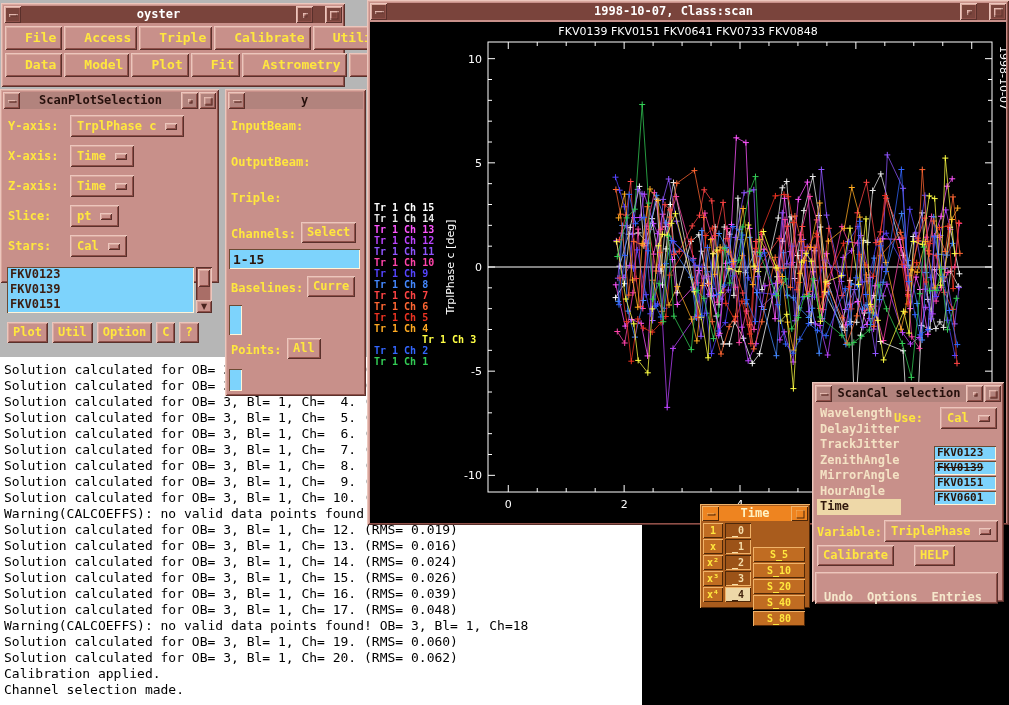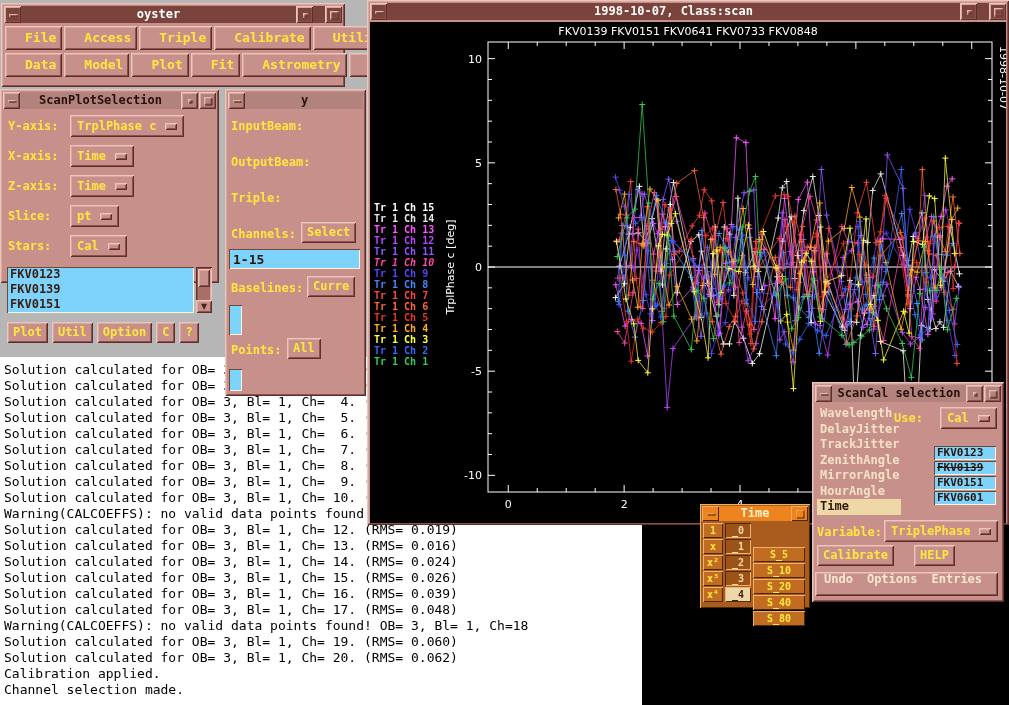--- a/index.html
+++ b/index.html
@@ -83,21 +83,21 @@
   .tcell.sel{background:#eed8a8;color:#40200a;}
   .tc1{width:20px;} .tc2{width:26px;} .tc3{width:52px;margin-top:24px;}
 
   
   #win-scancal{left:812px;top:382px;width:192px;height:220px;z-index:7;}
   #win-scancal .abs{position:absolute;}
   .scitem{color:#f4e2c4;font:bold 12px/15.5px "DejaVu Sans Mono",monospace;padding:0 3px;white-space:nowrap;}
   .scitem.selected{background:#eed8a8;color:#30180c;}
   .scstar{width:62px;height:14px;font:bold 11px/14px "DejaVu Sans Mono",monospace;padding:0 3px;margin-bottom:1px;}
   .struck{text-decoration:line-through;}
-  .sc-menu{position:absolute;left:3px;top:190px;width:183px;height:24px;display:flex;align-items:flex-start;
+  .sc-menu{position:absolute;left:3px;top:190px;width:183px;height:32px;display:flex;align-items:flex-end;
            gap:14px;padding:0 9px;background:#c8908a;}
   .sc-menu .mi{color:#f6e8cc;font:bold 12px "DejaVu Sans Mono",monospace;}
 </style>
 </head>
 <body>
 
 <div id="terminal">Solution calculated for OB= 3, Bl= 1, Ch=  2. (RMS= 0.021)
 Solution calculated for OB= 3, Bl= 1, Ch=  3. (RMS= 0.018)
 Solution calculated for OB= 3, Bl= 1, Ch=  4. (RMS= 0.022)
 Solution calculated for OB= 3, Bl= 1, Ch=  5. (RMS= 0.020)
@@ -377,28 +377,28 @@
         <path d="M246 282.7h6M249 279.7v6M251.9 233.4h6M254.9 230.4v6M256.2 172.4h6M259.2 169.4v6M262.5 201.7h6M265.5 198.7v6M271 195.3h6M274 192.3v6M275.1 228.8h6M278.1 225.8v6M282.8 284h6M285.8 281v6M287.9 295h6M290.9 292v6M293.1 241.7h6M296.1 238.7v6M298.6 218.5h6M301.6 215.5v6M320 238h6M323 235v6M328.8 293.9h6M331.8 290.9v6M334.5 225.6h6M337.5 222.6v6M343.6 272.7h6M346.6 269.7v6M351.6 263h6M354.6 260v6M359.9 204.5h6M362.9 201.5v6M369.7 213h6M372.7 210v6M373.6 277.7h6M376.6 274.7v6M382.5 299.6h6M385.5 296.6v6M387.3 234.2h6M390.3 231.2v6M391.4 230.9h6M394.4 227.9v6M404.8 282.7h6M407.8 279.7v6M412.7 322h6M415.7 319v6M419.9 331.2h6M422.9 328.2v6M426.8 317.2h6M429.8 314.2v6M435.6 301.6h6M438.6 298.6v6M444.5 308.3h6M447.5 305.3v6M453 313.7h6M456 310.7v6M472.2 266.7h6M475.2 263.7v6M477 302.4h6M480 299.4v6M483.1 255.8h6M486.1 252.8v6M486.6 199.3h6M489.6 196.3v6M492.9 272.5h6M495.9 269.5v6M497.6 302.5h6M500.6 299.5v6M501.9 293.2h6M504.9 290.2v6M507.7 223.9h6M510.7 220.9v6M513.1 249.6h6M516.1 246.6v6M528.4 147.5h6M531.4 144.5v6M535.7 259.5h6M538.7 256.5v6M542 292.7h6M545 289.7v6M547.2 312.8h6M550.2 309.8v6M555 307.6h6M558 304.6v6M561.3 214.8h6M564.3 211.8v6M570 254.8h6M573 251.8v6M576.3 288.5h6M579.3 285.5v6M584.3 322.6h6M587.3 319.6v6" fill="none" stroke="#3366ff" stroke-width="1"></path>
         <path d="M247.3 234.5 L256.6 195.9 L264.8 187.2 L272.2 82.5 L278.7 181.1 L282.5 277.1 L289.1 261.3 L293.3 299.7 L298.5 214.2 L303.9 294.2 L321.3 327.6 L326.9 268.3 L333.9 276.3 L343.5 316.6 L348 293 L354.7 226.3 L359.7 261 L368.8 238.1 L372.8 204.9 L379.7 169.2 L385.5 154.6 L389.4 230.7 L406.6 273.7 L415.5 256.9 L421.8 306.9 L428.4 295.6 L434.2 274.5 L438.8 274.1 L443.1 256.9 L450.2 295 L471.9 313.3 L479.1 322.9 L483.8 320.4 L491.7 314.3 L499.3 308 L508.9 262.8 L516.5 286.8 L532.3 321.5 L541.4 355.4 L549.8 271.7 L553.6 225.2 L559.5 268.8 L566.8 268.3 L571.2 247.3 L577.5 307.7 L586.4 276.3 " fill="none" stroke="#33cc55" stroke-width="0.8" opacity="0.95"></path>
         <path d="M244.3 234.5h6M247.3 231.5v6M253.60000000000002 195.9h6M256.6 192.9v6M261.8 187.2h6M264.8 184.2v6M269.2 82.5h6M272.2 79.5v6M275.7 181.1h6M278.7 178.1v6M279.5 277.1h6M282.5 274.1v6M286.1 261.3h6M289.1 258.3v6M290.3 299.7h6M293.3 296.7v6M295.5 214.2h6M298.5 211.2v6M300.9 294.2h6M303.9 291.2v6M318.3 327.6h6M321.3 324.6v6M323.9 268.3h6M326.9 265.3v6M330.9 276.3h6M333.9 273.3v6M340.5 316.6h6M343.5 313.6v6M345 293h6M348 290v6M351.7 226.3h6M354.7 223.3v6M356.7 261h6M359.7 258v6M365.8 238.1h6M368.8 235.1v6M369.8 204.9h6M372.8 201.9v6M376.7 169.2h6M379.7 166.2v6M382.5 154.6h6M385.5 151.6v6M386.4 230.7h6M389.4 227.7v6M403.6 273.7h6M406.6 270.7v6M412.5 256.9h6M415.5 253.89999999999998v6M418.8 306.9h6M421.8 303.9v6M425.4 295.6h6M428.4 292.6v6M431.2 274.5h6M434.2 271.5v6M435.8 274.1h6M438.8 271.1v6M440.1 256.9h6M443.1 253.89999999999998v6M447.2 295h6M450.2 292v6M468.9 313.3h6M471.9 310.3v6M476.1 322.9h6M479.1 319.9v6M480.8 320.4h6M483.8 317.4v6M488.7 314.3h6M491.7 311.3v6M496.3 308h6M499.3 305v6M505.9 262.8h6M508.9 259.8v6M513.5 286.8h6M516.5 283.8v6M529.3 321.5h6M532.3 318.5v6M538.4 355.4h6M541.4 352.4v6M546.8 271.7h6M549.8 268.7v6M550.6 225.2h6M553.6 222.2v6M556.5 268.8h6M559.5 265.8v6M563.8 268.3h6M566.8 265.3v6M568.2 247.3h6M571.2 244.3v6M574.5 307.7h6M577.5 304.7v6M583.4 276.3h6M586.4 273.3v6" fill="none" stroke="#33cc55" stroke-width="1"></path>
       </svg>
     <div id="plot-legend">
         <div class="leg" style="color: rgb(255, 255, 255);">Tr 1 Ch 15</div>
         <div class="leg" style="color: rgb(232, 232, 232);">Tr 1 Ch 14</div>
         <div class="leg" style="color: rgb(255, 85, 255);">Tr 1 Ch 13</div>
         <div class="leg" style="color: rgb(187, 68, 255);">Tr 1 Ch 12</div>
         <div class="leg" style="color: rgb(144, 85, 255);">Tr 1 Ch 11</div>
-        <div class="leg" style="color: rgb(255, 68, 170); font-style: italic;">Tr 1 Ch 10</div>
+        <div class="leg" style="color: rgb(255, 68, 170);">Tr 1 Ch 10</div>
         <div class="leg" style="color: rgb(85, 68, 255);">Tr 1 Ch 9</div>
         <div class="leg" style="color: rgb(68, 136, 255);">Tr 1 Ch 8</div>
         <div class="leg" style="color: rgb(255, 68, 68);">Tr 1 Ch 7</div>
         <div class="leg" style="color: rgb(255, 102, 51);">Tr 1 Ch 6</div>
         <div class="leg" style="color: rgb(238, 51, 34);">Tr 1 Ch 5</div>
         <div class="leg" style="color: rgb(255, 170, 34);">Tr 1 Ch 4</div>
-        <div class="leg" style="color: rgb(255, 255, 68);">Tr 1 Ch 3</div>
+        <div class="leg" style="color: rgb(255, 255, 68); margin-left: 48px;">Tr 1 Ch 3</div>
         <div class="leg" style="color: rgb(51, 102, 255);">Tr 1 Ch 2</div>
         <div class="leg" style="color: rgb(51, 204, 85);">Tr 1 Ch 1</div>
       </div>
   </div>
 </div>
 
 <div class="window oout" id="win-time">
   <div class="titlebar tb-time">
     <div class="tbtn oout">
         <span class="g-bar oout"></span>

